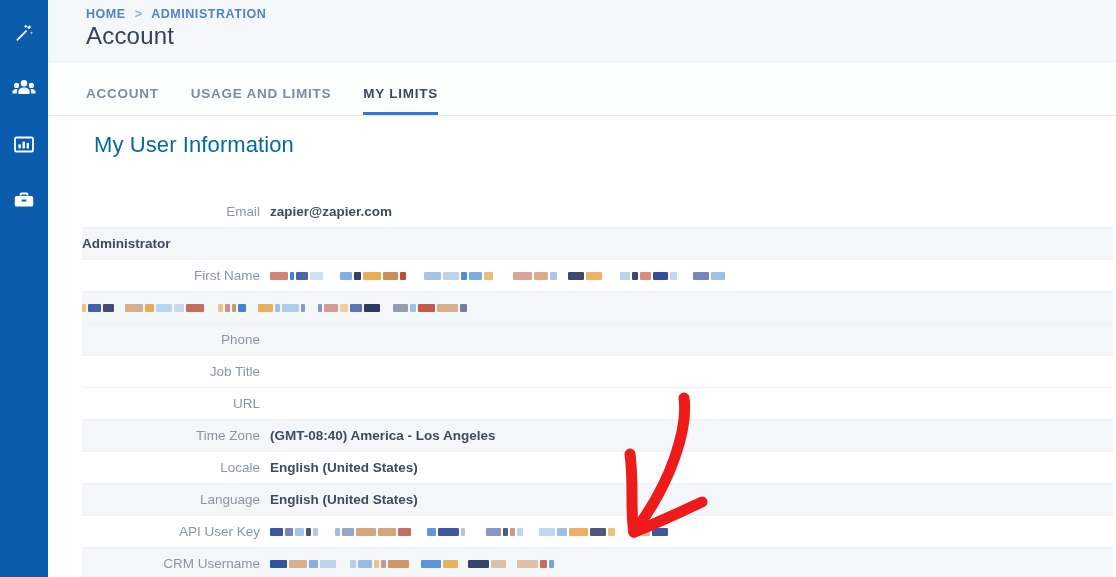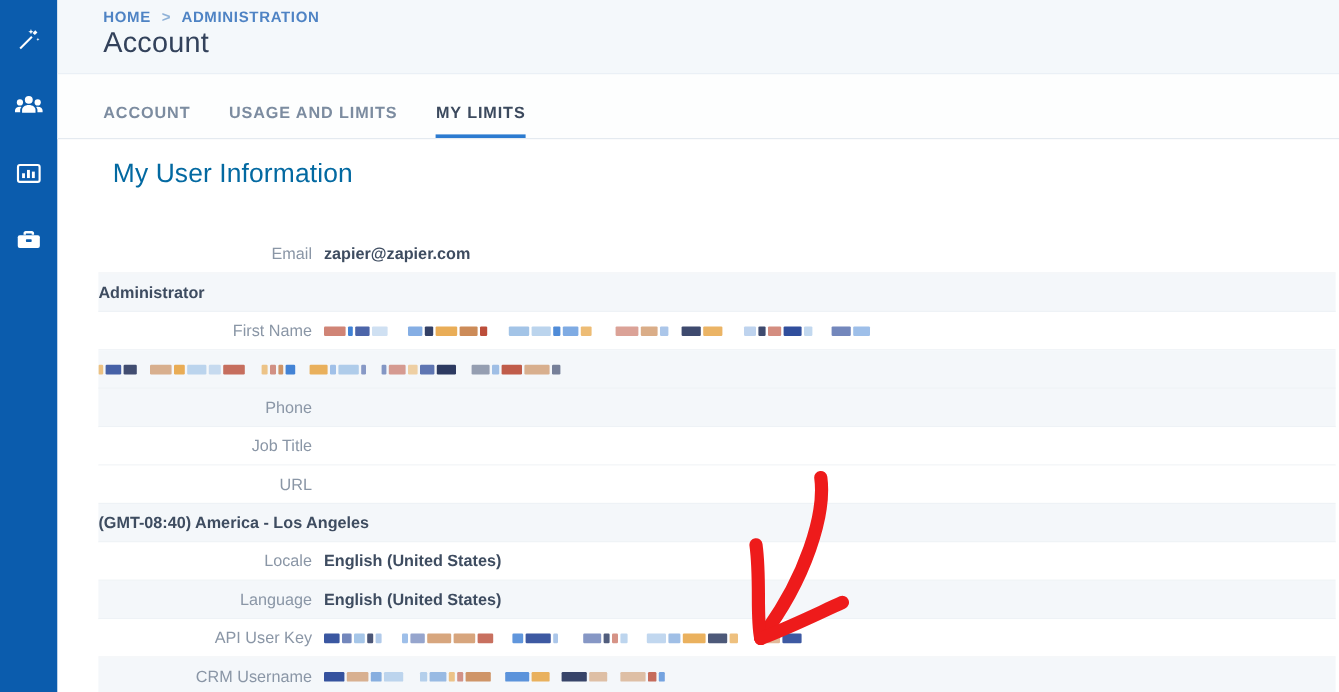--- a/index.html
+++ b/index.html
@@ -308,20 +308,21 @@
         </div>
         <div class="info-row plain">
           <div class="row-label">Job Title</div>
           <div class="row-value"></div>
         </div>
         <div class="info-row plain">
           <div class="row-label">URL</div>
           <div class="row-value"></div>
         </div>
         <div class="info-row shaded">
+          <div class="row-label">Time Zone</div>
           <div class="row-value">(GMT-08:40) America - Los Angeles</div>
         </div>
         <div class="info-row plain">
           <div class="row-label">Locale</div>
           <div class="row-value">English (United States)</div>
         </div>
         <div class="info-row shaded">
           <div class="row-label">Language</div>
           <div class="row-value">English (United States)</div>
         </div>

